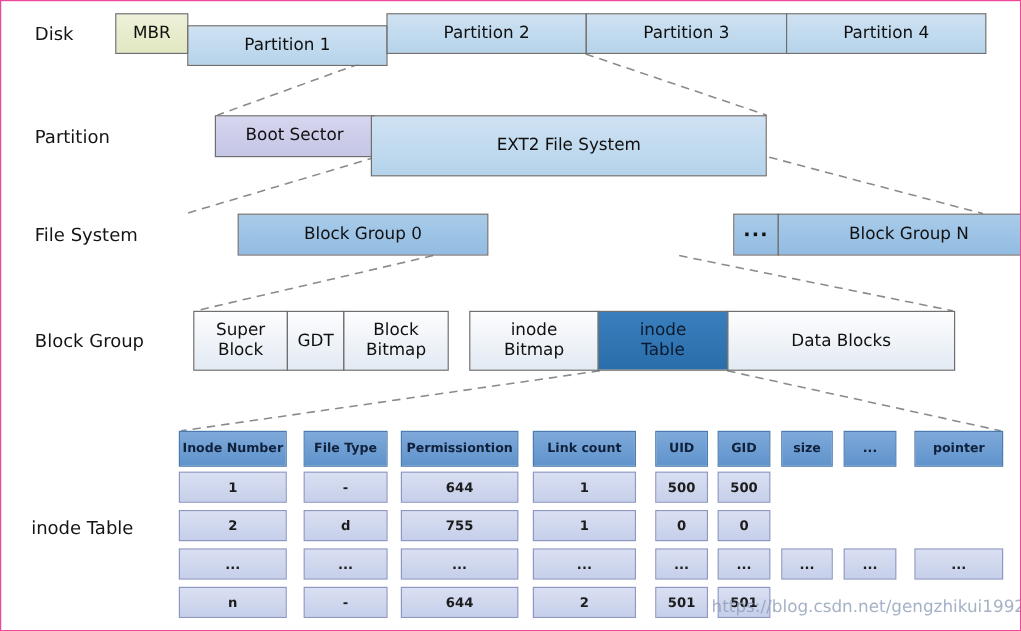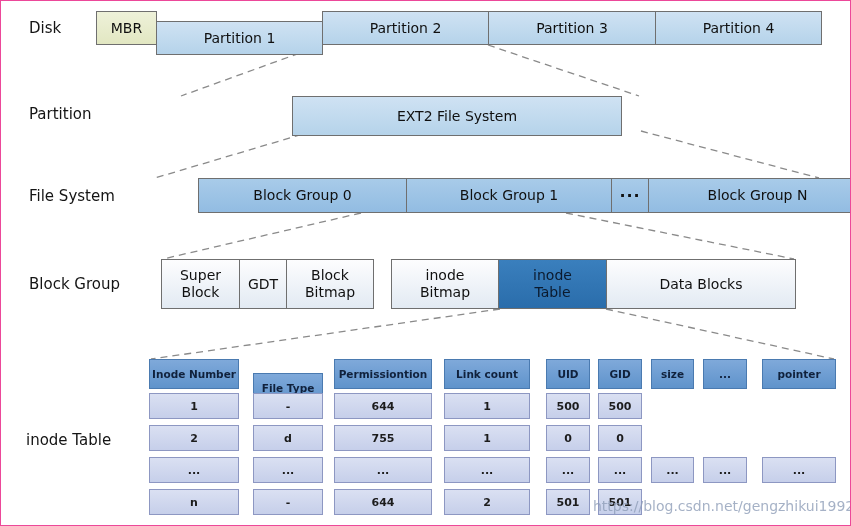--- a/index.html
+++ b/index.html
@@ -84,29 +84,29 @@
   <div class="box blue" style="left:321px;top:10px;width:167px;height:34px">
       <span>Partition 2</span>
     </div>
   <div class="box blue" style="left:487px;top:10px;width:168px;height:34px">
       <span>Partition 3</span>
     </div>
   <div class="box blue" style="left:654px;top:10px;width:167px;height:34px">
       <span>Partition 4</span>
     </div>
 
-  <div class="box blue" style="left:291px;top:95px;width:330px;height:40px">
+  <div class="box lav" style="left:178px;top:95px;width:133px;height:35px">
+      <span>Boot Sector</span>
+    </div>
+  <div class="box blue" style="left:308px;top:95px;width:330px;height:51px">
       <span>EXT2 File System</span>
     </div>
 
   <div class="box mblue" style="left:152px;top:177px;width:209px;height:35px">
       <span>Block Group 0</span>
-    </div>
-  <div class="box mblue" style="left:360px;top:177px;width:206px;height:35px">
-      <span>Block Group 1</span>
     </div>
   <div class="box mblue" style="left:565px;top:177px;width:38px;height:35px">
       <span class="dots">···</span>
     </div>
   <div class="box mblue" style="left:602px;top:177px;width:219px;height:35px">
       <span>Block Group N</span>
     </div>
 
   <div class="box lightbox" style="left:160px;top:258px;width:79px;height:50px">
       <span style="max-width:50px">Super Block</span>
@@ -122,21 +122,21 @@
     </div>
   <div class="box dblue" style="left:497px;top:258px;width:109px;height:50px">
       <span style="max-width:50px">inode Table</span>
     </div>
   <div class="box lightbox" style="left:605px;top:258px;width:190px;height:50px">
       <span>Data Blocks</span>
     </div>
 
   <div id="inode-table">
       <div class="thcell" style="left: 148px; top: 358px; width: 90px; height: 30px;">Inode Number</div>
-      <div class="thcell" style="left: 252px; top: 372px; width: 70px; height: 30px;">File Type</div>
+      <div class="thcell" style="left: 252px; top: 358px; width: 70px; height: 30px;">File Type</div>
       <div class="thcell" style="left: 333px; top: 358px; width: 98px; height: 30px;">Permissiontion</div>
       <div class="thcell" style="left: 443px; top: 358px; width: 86px; height: 30px;">Link count</div>
       <div class="thcell" style="left: 545px; top: 358px; width: 44px; height: 30px;">UID</div>
       <div class="thcell" style="left: 597px; top: 358px; width: 44px; height: 30px;">GID</div>
       <div class="thcell" style="left: 650px; top: 358px; width: 43px; height: 30px;">size</div>
       <div class="thcell" style="left: 702px; top: 358px; width: 44px; height: 30px;">...</div>
       <div class="thcell" style="left: 761px; top: 358px; width: 74px; height: 30px;">pointer</div>
       <div class="tdcell" style="left: 148px; top: 392px; width: 90px; height: 26px;">1</div>
       <div class="tdcell" style="left: 252px; top: 392px; width: 70px; height: 26px;">-</div>
       <div class="tdcell" style="left: 333px; top: 392px; width: 98px; height: 26px;">644</div>

